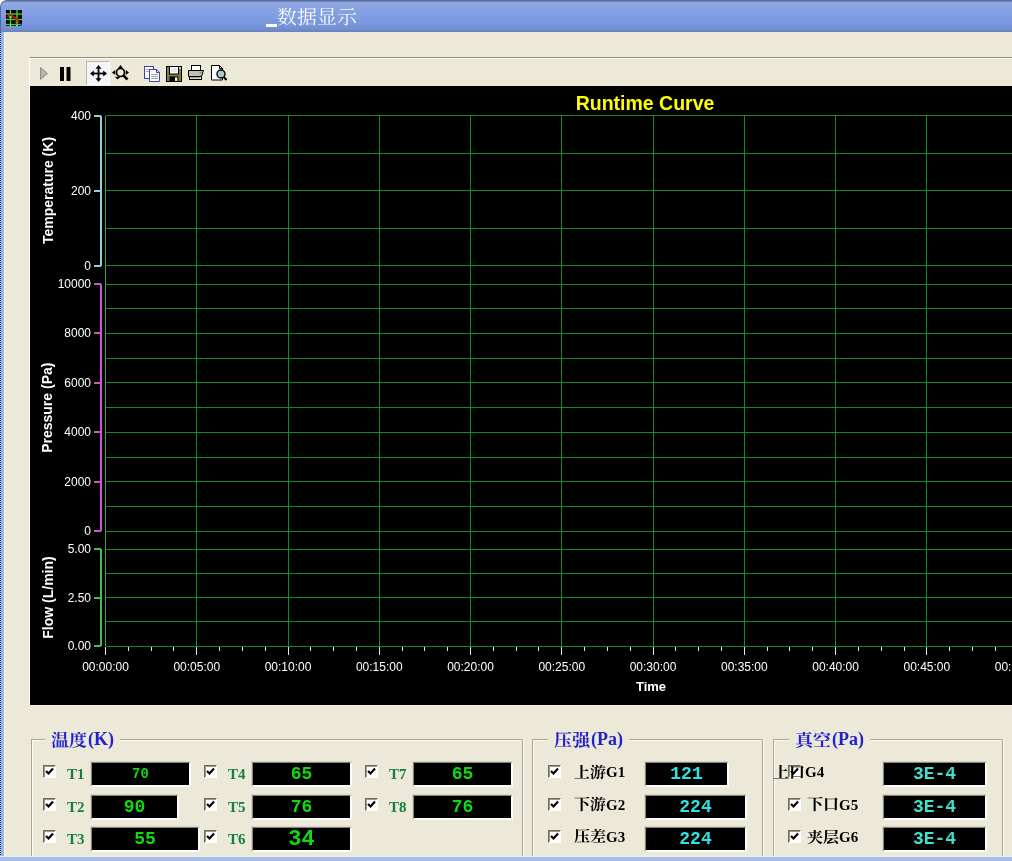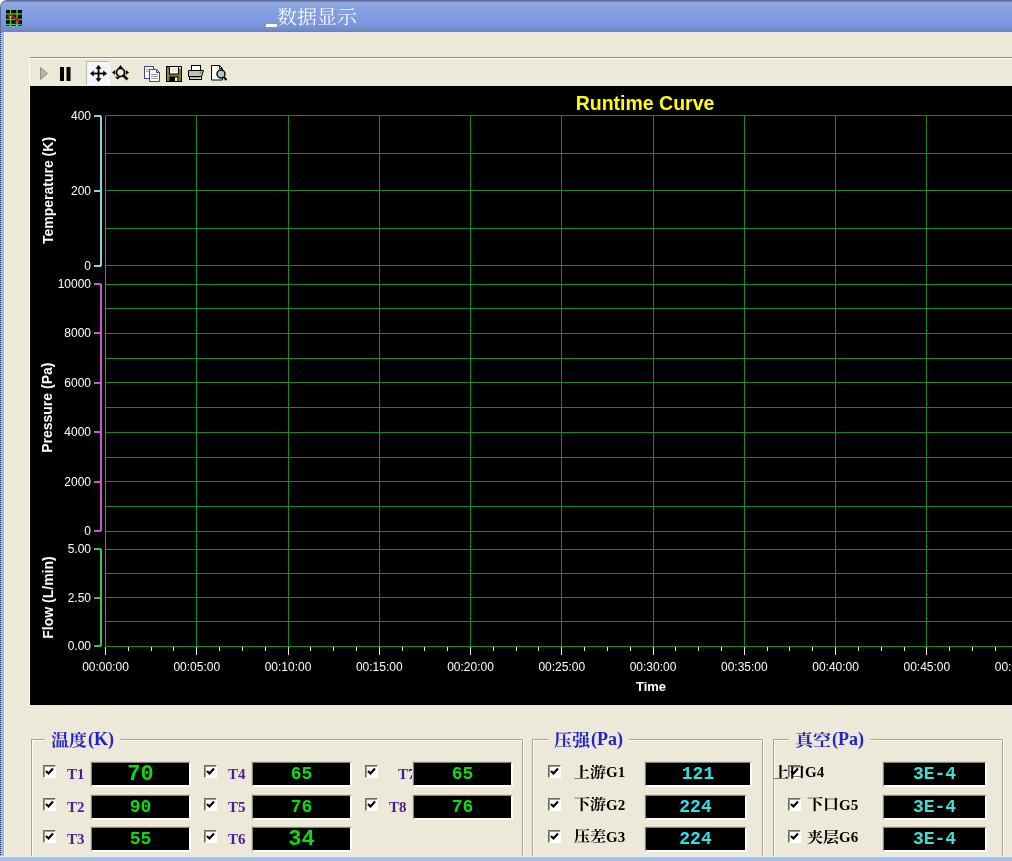--- a/index.html
+++ b/index.html
@@ -17,21 +17,21 @@
   border-top:1px solid #8e8e7e; border-left:1px solid #fffef4; background:#ece9d8;
   box-shadow:inset 0 1px 0 #fffef4; }
 #black { position:absolute; left:30px; top:86px; width:982px; height:619px; background:#000; }
 .led { position:absolute; height:25px; background:#000; border:1px solid #88887a;
   border-right:2px solid #fff; border-bottom:2px solid #fff; box-shadow:-1px -1px 0 #d8d5c4;
   display:flex; align-items:center; justify-content:center;
   font-family:"Liberation Mono",monospace; font-weight:bold; }
 .cb { position:absolute; width:13px; height:13px; background:#fff; border:1px solid #6a6a5e;
   border-bottom-color:#fff; border-right-color:#fff; box-shadow:inset 1px 1px 0 #9a9a8e;
   display:flex; align-items:center; justify-content:center; }
-.tl { position:absolute; font:bold 15px "Liberation Serif",serif; color:#4c1d95; }
+.tl { position:absolute; font:bold 15px "Liberation Serif",serif; color:#15803d; }
 .tl2 { font:bold 15px "Liberation Serif",serif; color:#000; margin-left:0px; }
 </style></head><body>
 <svg width="0" height="0" style="position:absolute">
     <defs>
       <path id="g0" d="M531 22 408 -19C396 38 380 101 368 140L383 148C418 121 460 80 494 42C514 42 527 34 531 22ZM79 -12 69 -6C91 28 115 83 117 130C196 199 292 45 79 -12ZM475 96 424 164H341V-11C365 -15 373 -24 375 -36L234 -50V164H36L44 193H193C158 275 100 355 26 412L36 426C112 392 180 349 234 297V405L214 398C205 422 188 461 168 503H38L47 532H154C132 576 108 620 89 650L80 664C138 675 210 699 274 729C215 790 137 838 36 873L42 887C167 863 265 822 339 765C366 781 389 799 406 817C474 840 525 750 417 691C452 648 479 600 500 547C522 545 532 542 539 532L442 448L384 503H279L302 459C332 462 341 453 345 443L246 409H254C293 409 341 389 341 380V235C374 273 408 322 421 366C518 427 592 247 341 209V193H540C554 193 564 188 566 177C532 143 475 96 475 96ZM387 532C373 578 354 621 329 660C294 652 251 646 199 644C221 609 243 569 263 532ZM772 -11 610 -47C597 134 555 328 502 460L515 468C547 434 576 396 602 354C617 449 639 537 670 615C610 717 521 805 389 877L396 888C535 843 637 780 712 703C753 777 807 840 877 889C892 836 925 806 980 794L983 784C898 744 829 691 774 627C853 510 888 368 904 207H959C973 207 984 202 987 191C944 153 875 97 875 97L813 179H685C704 127 720 71 734 12C756 11 768 2 772 -11ZM675 207H777C770 326 750 437 709 536C671 472 643 400 622 320C642 285 659 247 675 207Z"></path>
       <path id="g1" d="M494 58H813V211H494ZM17 443 64 576C76 572 86 561 90 548L147 514V748C147 760 143 764 127 764C110 764 29 759 29 759V773C71 781 89 792 102 810C114 827 118 854 121 891C243 879 258 835 258 756V443C308 410 349 382 381 359L378 348L258 381V216H365C373 216 380 214 384 210V291C384 484 375 698 272 869L284 876C440 751 480 575 491 417H638V579H591L477 533V889H493C538 889 586 865 586 855V822H808V884H828C864 884 920 864 921 857V626C942 622 956 613 962 605L850 521L798 579H748V417H946C960 417 971 412 973 401C933 363 865 308 865 308L806 388H748V283C768 280 774 272 776 261L638 248V388H492C494 354 494 321 494 290V240H813V263H832C870 263 925 241 925 233V72C943 69 955 61 960 54L855 -25L804 29H512L384 -17V191C355 154 308 104 308 104L260 188H258V-7C283 -11 293 -21 295 -36L147 -50V188H31L39 216H147V411C90 426 44 438 17 443ZM586 794V607H808V794Z"></path>
       <path id="g2" d="M932 486 781 431C755 538 716 659 683 734L696 741C767 684 837 597 892 504C914 506 927 497 932 486ZM117 450 106 455C150 525 195 625 202 710C307 802 408 577 117 450ZM848 714 779 804H663V415C686 412 693 404 695 390L548 378V804H452V412C474 410 481 401 483 388L336 375V804H44L52 832H944C959 832 970 827 973 816C926 775 848 714 848 714ZM702 46V173H290V46ZM290 379V351H702V400H722C760 400 819 379 820 371V65C840 61 854 52 860 44L746 -43L692 17H298L175 -32V416H192C241 416 290 390 290 379ZM290 322V201H702V322Z"></path>
       <path id="g3" d="M149 62 157 90H841C855 90 866 85 869 74C822 34 744 -24 744 -24L676 62ZM668 433 657 439C734 522 817 645 844 751C973 845 1060 570 668 433ZM222 412C192 521 118 676 26 777L35 787C168 714 271 593 331 494C355 496 364 489 369 479ZM33 296 41 324H444V736C444 748 438 755 421 755C396 755 272 747 272 747V760C332 769 357 783 375 801C393 820 400 850 402 889C544 879 565 821 565 739V324H938C953 324 964 319 967 308C919 267 838 206 838 206L767 296Z"></path>
       <path id="g4" d="M75 584C64 584 29 584 29 584V604C50 606 67 611 81 619C105 636 109 728 92 835C98 871 119 887 142 887C188 887 218 855 220 805C223 717 185 678 184 624C183 599 191 564 199 531C213 479 288 254 329 131L313 126C127 526 127 526 104 563C93 584 89 584 75 584ZM111 -42 102 -36C135 4 174 64 184 119C284 189 375 -1 111 -42ZM37 181 28 187C61 223 94 280 101 332C196 403 289 217 37 181ZM464 197H727V321H464ZM464 168V52H727V168ZM355 24V422H374C430 422 464 402 464 394V350H727V411H747C804 411 841 390 841 385V60C863 57 873 50 880 42L777 -37L723 24H474L355 -22ZM474 821H413V507H474ZM561 821V507H622V821ZM709 821V507H772V821ZM309 479V821H223L231 850H966C980 850 989 845 992 834C967 800 919 749 919 749L880 816V518C905 514 918 508 925 498L809 417L761 479H422L309 434Z"></path>
       <path id="g5" d="M858 7 796 91H580C643 64 643 -59 434 -54L426 -49C460 -17 498 37 510 84L525 91H261L125 42V350C125 529 119 727 28 883L39 890C231 745 243 522 243 350V119H942C956 119 967 114 969 103C928 64 858 7 858 7ZM686 522H292L301 551H371C404 628 447 689 502 736C404 799 281 845 141 875L146 889C311 874 452 840 567 783C654 836 761 867 887 888C898 830 929 791 978 776V765C867 760 761 748 667 723C725 681 774 631 813 572C839 570 849 568 857 557L755 461ZM684 551C655 602 615 648 568 688C495 656 436 612 394 551ZM515 156 371 143V253H253L261 282H371V490H391C432 490 482 472 482 464V439H640V471H660C703 471 752 452 752 445V282H916C930 282 940 277 943 266C910 228 850 173 850 173L797 253H752V181C776 178 784 169 786 156L640 143V253H482V181C506 178 513 169 515 156ZM640 282V410H482V282Z"></path>
@@ -300,38 +300,38 @@
     </svg>
     <span style="font:bold 18px 'Liberation Serif',serif;color:#2222cc;margin-left:1px">(Pa)</span>
   </div>
 <div class="cb" style="left:43px;top:765px">
     <svg width="11" height="11" viewBox="0 0 11 11">
       <path d="M2 5 L4.5 7.5 L9 2.5" fill="none" stroke="#000" stroke-width="2.2"></path>
     </svg>
   </div>
 <div class="tl" style="left:67px;top:766px">T1</div>
 <div class="led" style="left:91px;top:762px;width:100px">
-    <span style="color:#0eda0e;font-size:22px">70</span>
+    <span style="color:#0eda0e;font-size:14px">70</span>
   </div>
 <div class="cb" style="left:43px;top:797.5px">
     <svg width="11" height="11" viewBox="0 0 11 11">
       <path d="M2 5 L4.5 7.5 L9 2.5" fill="none" stroke="#000" stroke-width="2.2"></path>
     </svg>
   </div>
 <div class="tl" style="left:67px;top:798.5px">T2</div>
-<div class="led" style="left:91px;top:794.5px;width:100px">
+<div class="led" style="left:91px;top:794.5px;width:88px">
     <span style="color:#0eda0e;font-size:18px">90</span>
   </div>
 <div class="cb" style="left:43px;top:830px">
     <svg width="11" height="11" viewBox="0 0 11 11">
       <path d="M2 5 L4.5 7.5 L9 2.5" fill="none" stroke="#000" stroke-width="2.2"></path>
     </svg>
   </div>
 <div class="tl" style="left:67px;top:831px">T3</div>
-<div class="led" style="left:91px;top:827px;width:100px">
+<div class="led" style="left:91px;top:827px;width:109px">
     <span style="color:#0eda0e;font-size:18px">55</span>
   </div>
 <div class="cb" style="left:204px;top:765px">
     <svg width="11" height="11" viewBox="0 0 11 11">
       <path d="M2 5 L4.5 7.5 L9 2.5" fill="none" stroke="#000" stroke-width="2.2"></path>
     </svg>
   </div>
 <div class="tl" style="left:228px;top:766px">T4</div>
 <div class="led" style="left:252px;top:762px;width:100px">
     <span style="color:#0eda0e;font-size:18px">65</span>
@@ -352,21 +352,21 @@
   </div>
 <div class="tl" style="left:228px;top:831px">T6</div>
 <div class="led" style="left:252px;top:827px;width:100px">
     <span style="color:#0eda0e;font-size:22px">34</span>
   </div>
 <div class="cb" style="left:365px;top:765px">
     <svg width="11" height="11" viewBox="0 0 11 11">
       <path d="M2 5 L4.5 7.5 L9 2.5" fill="none" stroke="#000" stroke-width="2.2"></path>
     </svg>
   </div>
-<div class="tl" style="left:398px;top:766px">T7</div>
+<div class="tl" style="left:389px;top:766px">T7</div>
 <div class="led" style="left:413px;top:762px;width:100px">
     <span style="color:#0eda0e;font-size:18px">65</span>
   </div>
 <div class="cb" style="left:365px;top:797.5px">
     <svg width="11" height="11" viewBox="0 0 11 11">
       <path d="M2 5 L4.5 7.5 L9 2.5" fill="none" stroke="#000" stroke-width="2.2"></path>
     </svg>
   </div>
 <div class="tl" style="left:389px;top:798.5px">T8</div>
 <div class="led" style="left:413px;top:794.5px;width:100px">
@@ -377,21 +377,21 @@
       <path d="M2 5 L4.5 7.5 L9 2.5" fill="none" stroke="#000" stroke-width="2.2"></path>
     </svg>
   </div>
 <div style="position:absolute;left:574px;top:764px;display:flex;align-items:flex-end">
     <svg width="32" height="16" viewBox="0 0 2000 1000" style="fill:#000;display:block" class="">
       <use href="#g10" x="0"></use>
       <use href="#g11" x="1000"></use>
     </svg>
     <span class="tl2">G1</span>
   </div>
-<div class="led" style="left:645px;top:762px;width:107px">
+<div class="led" style="left:645px;top:762px;width:84px">
     <span style="color:#2fe2e2;font-size:18px">121</span>
   </div>
 <div class="cb" style="left:548px;top:797.5px">
     <svg width="11" height="11" viewBox="0 0 11 11">
       <path d="M2 5 L4.5 7.5 L9 2.5" fill="none" stroke="#000" stroke-width="2.2"></path>
     </svg>
   </div>
 <div style="position:absolute;left:574px;top:796.5px;display:flex;align-items:flex-start">
     <svg width="32" height="16" viewBox="0 0 2000 1000" style="fill:#000;display:block" class="">
       <use href="#g12" x="0"></use>

